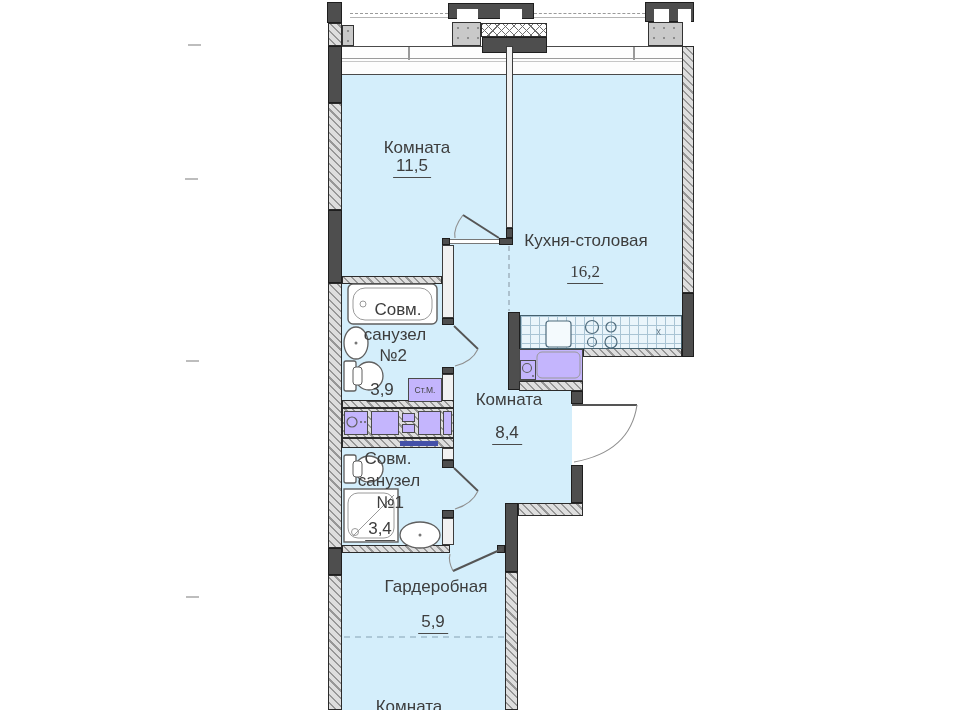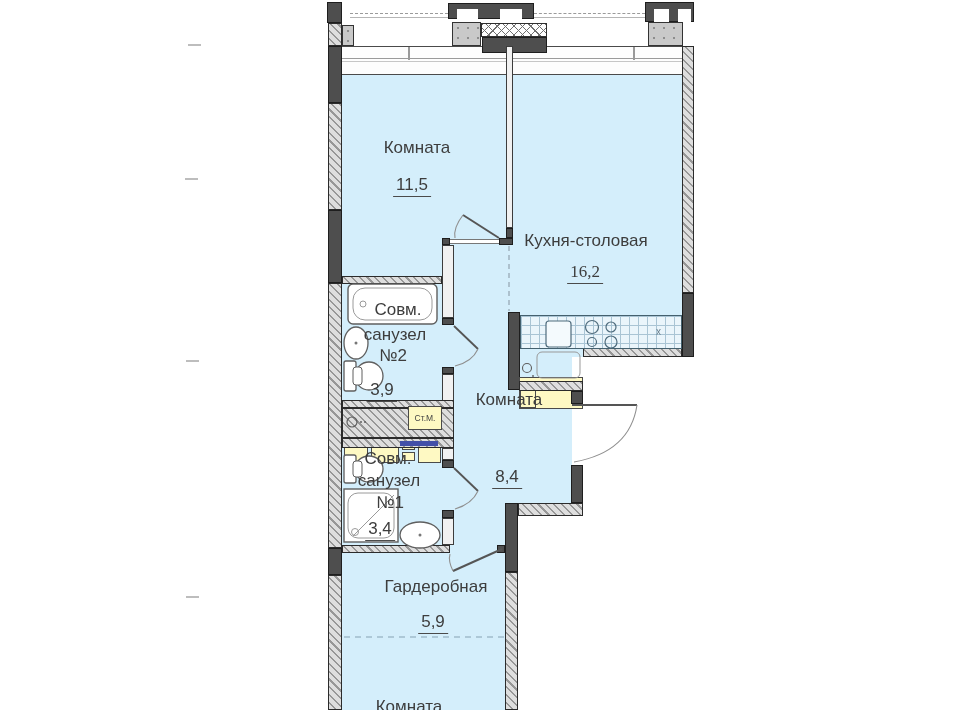--- a/index.html
+++ b/index.html
@@ -6,21 +6,21 @@
   #plan{position:relative;width:960px;height:710px;background:#ffffff;overflow:hidden;
         font-family:"Liberation Sans", sans-serif;}
   .abs{position:absolute;box-sizing:border-box;}
   .blue{background:#d4eefb;}
   .dark{background:#4e4e4e;border:1px solid #1e1e1e;}
   .hatch{background:repeating-linear-gradient(45deg,#dedede 0 4px,#979797 4px 5.5px);border:1px solid #2b2b2b;}
   .part{background:#f1f1f1;border:1.5px solid #3c3c3c;}
   .conc{background:#c9c9c9;background-image:radial-gradient(#8d8d8d 1px,transparent 1.4px);background-size:10px 10px;border:1px solid #333;}
   .xhatch{background:#fff;background-image:repeating-linear-gradient(45deg,transparent 0 5px,#6f6f6f 5px 6px),repeating-linear-gradient(-45deg,transparent 0 5px,#6f6f6f 5px 6px);border:1px solid #2f2f2f;}
   .grid{background:#eaf5fb;background-image:linear-gradient(#a9c4d4 1px,transparent 1px),linear-gradient(90deg,#a9c4d4 1px,transparent 1px);background-size:9px 9px;border:1px solid #44606e;}
-  .white-box{background:#fef9c3;border:1px solid #4a4a4a;margin-top:28px;}
+  .white-box{background:#c4b5fd;border:1px solid #4a4a4a;}
   .slot{position:absolute;background:#fff;}
   .lbl{position:absolute;font-size:17px;color:#3d3d3d;text-align:center;transform:translateX(-50%);white-space:nowrap;line-height:1;}
   .area{border-bottom:1.5px solid #4a4a4a;padding:0 3px 2px;}
   .tick{position:absolute;width:13px;height:2px;background:#bdbdbd;}
   .wband{position:absolute;box-sizing:border-box;background:#fdfdfd;border-top:1px solid #4a4a4a;border-bottom:1px solid #4a4a4a;}
   .wline{position:absolute;left:0;width:100%;height:1px;background:#9a9a9a;}
   .mull{position:absolute;width:2px;background:#9a9a9a;}
   .thinline{position:absolute;border-top:1px dashed #9a9a9a;border-bottom:1px solid #b5b5b5;height:3px;}
   .smlabel{position:absolute;font-size:8.5px;color:#444;text-align:center;line-height:22px;}
   .lintel{position:absolute;background:#4350a8;}
@@ -203,32 +203,32 @@
       <path d="M572,405 H637" stroke="#555" stroke-width="2" fill="none"></path>
       <path d="M637,405 Q630,452 574,462" stroke="#8f8f8f" stroke-width="1.1" fill="none"></path>
     </g>
     <g>
       <path d="M502,549 L453,571" stroke="#555" stroke-width="2" fill="none"></path>
       <path d="M453,571 Q448,561 450,554" stroke="#8f8f8f" stroke-width="1.1" fill="none"></path>
     </g>
   </svg>
 
   <div class="lbl" style="left:417px;top:139px;">Комната</div>
-  <div class="lbl" style="left:412px;top:176px;"><span class="area">11,5</span></div>
+  <div class="lbl" style="left:412px;top:157px;"><span class="area">11,5</span></div>
 
   <div class="lbl" style="left:586px;top:232px;">Кухня-столовая</div>
   <div class="lbl" style="left:585px;top:263px;font-family:Liberation Serif, serif;"><span class="area">16,2</span></div>
 
   <div class="lbl" style="left:398px;top:301px;">Совм.</div>
   <div class="lbl" style="left:395px;top:326px;">санузел</div>
   <div class="lbl" style="left:393px;top:347px;">№2</div>
   <div class="lbl" style="left:382px;top:381px;"><span class="area">3,9</span></div>
 
   <div class="lbl" style="left:509px;top:391px;">Комната</div>
-  <div class="lbl" style="left:507px;top:424px;margin-top:44px;"><span class="area">8,4</span></div>
+  <div class="lbl" style="left:507px;top:424px;"><span class="area">8,4</span></div>
 
   <div class="lbl" style="left:388px;top:450px;">Совм.</div>
   <div class="lbl" style="left:389px;top:472px;">санузел</div>
   <div class="lbl" style="left:390px;top:494px;">№1</div>
   <div class="lbl" style="left:380px;top:520px;"><span class="area">3,4</span></div>
 
   <div class="lbl" style="left:436px;top:578px;">Гардеробная</div>
   <div class="lbl" style="left:433px;top:613px;"><span class="area">5,9</span></div>
 
   <div class="lbl" style="left:409px;top:698px;">Комната</div>

